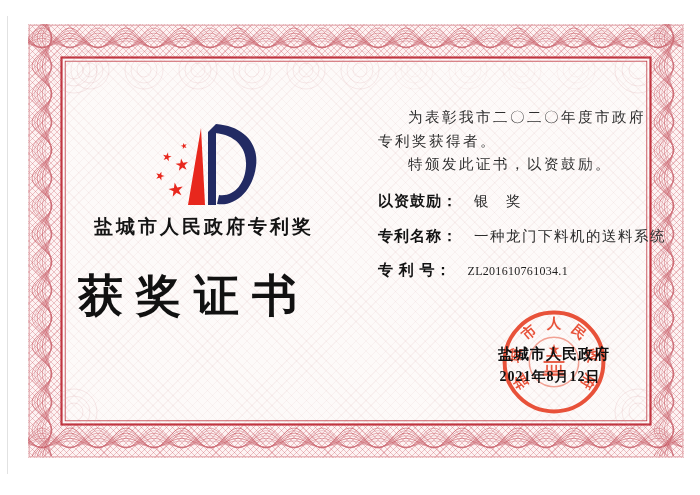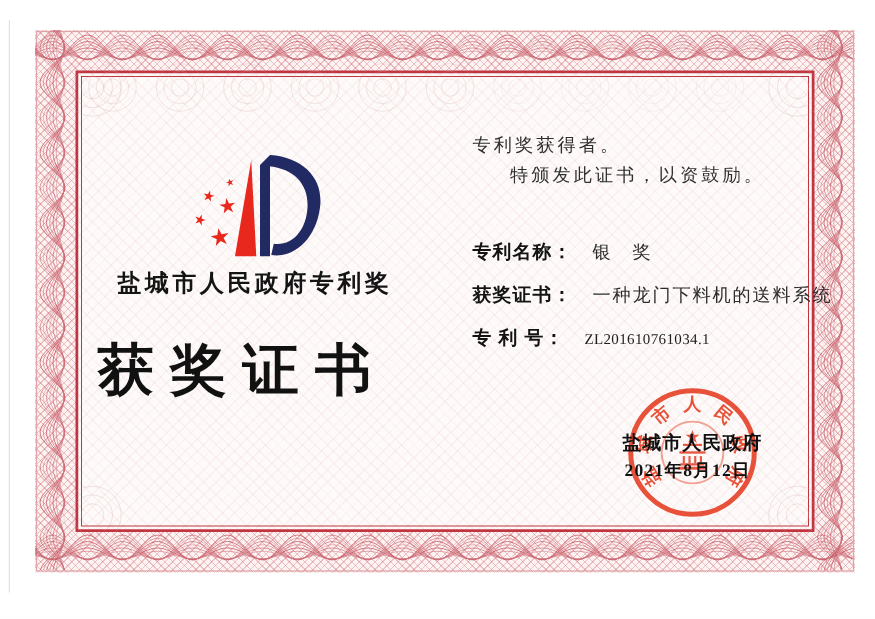--- a/index.html
+++ b/index.html
@@ -170,29 +170,30 @@
     </g>
     <polygon points="55,24 59,101 42,101" fill="#e8271d"></polygon>
     <polygon points="62,28 70,20 70,101 62,101" fill="#222a63"></polygon>
     <path d="M70,20 C98,22 113,40 110,62 C107,87 89,103 71,100 L73,91 C88,93 99,80 100,62 C101,44 90,31 69,29 Z" fill="#222a63"></path>
   </svg>
 
   <div class="issuer-title">盐城市人民政府专利奖</div>
   <div class="heading">获奖证书</div>
 
   <div class="para">
+    <div class="bline indent">为表彰我市二〇二〇年度市政府</div>
     <div class="bline">专利奖获得者。</div>
     <div class="bline indent">特颁发此证书，以资鼓励。</div>
   </div>
 
   <div class="field" style="top:168px">
-    <span class="flabel">专利名称：</span><span class="fvalue">银　奖</span>
+    <span class="flabel">以资鼓励：</span><span class="fvalue">银　奖</span>
   </div>
   <div class="field" style="top:203px">
-    <span class="flabel">获奖证书：</span><span class="fvalue">一种龙门下料机的送料系统</span>
+    <span class="flabel">专利名称：</span><span class="fvalue">一种龙门下料机的送料系统</span>
   </div>
   <div class="field" style="top:237px">
     <span class="flabel">专 利 号：</span><span class="fvalue num">ZL201610761034.1</span>
   </div>
 
   <svg class="seal" id="sealSvg" viewBox="-60 -60 120 120">
     <circle cx="0" cy="0" r="52" fill="none" stroke="#e53a1e" stroke-width="4.2" opacity=".92"></circle>
     <g fill="#e53a1e" opacity=".88">
       <circle cx="0" cy="0" r="26" fill="none" stroke="#e53a1e" stroke-width="1.6" opacity=".55"></circle>
       <use href="#star" transform="translate(0,-13) scale(6.2)"></use>

